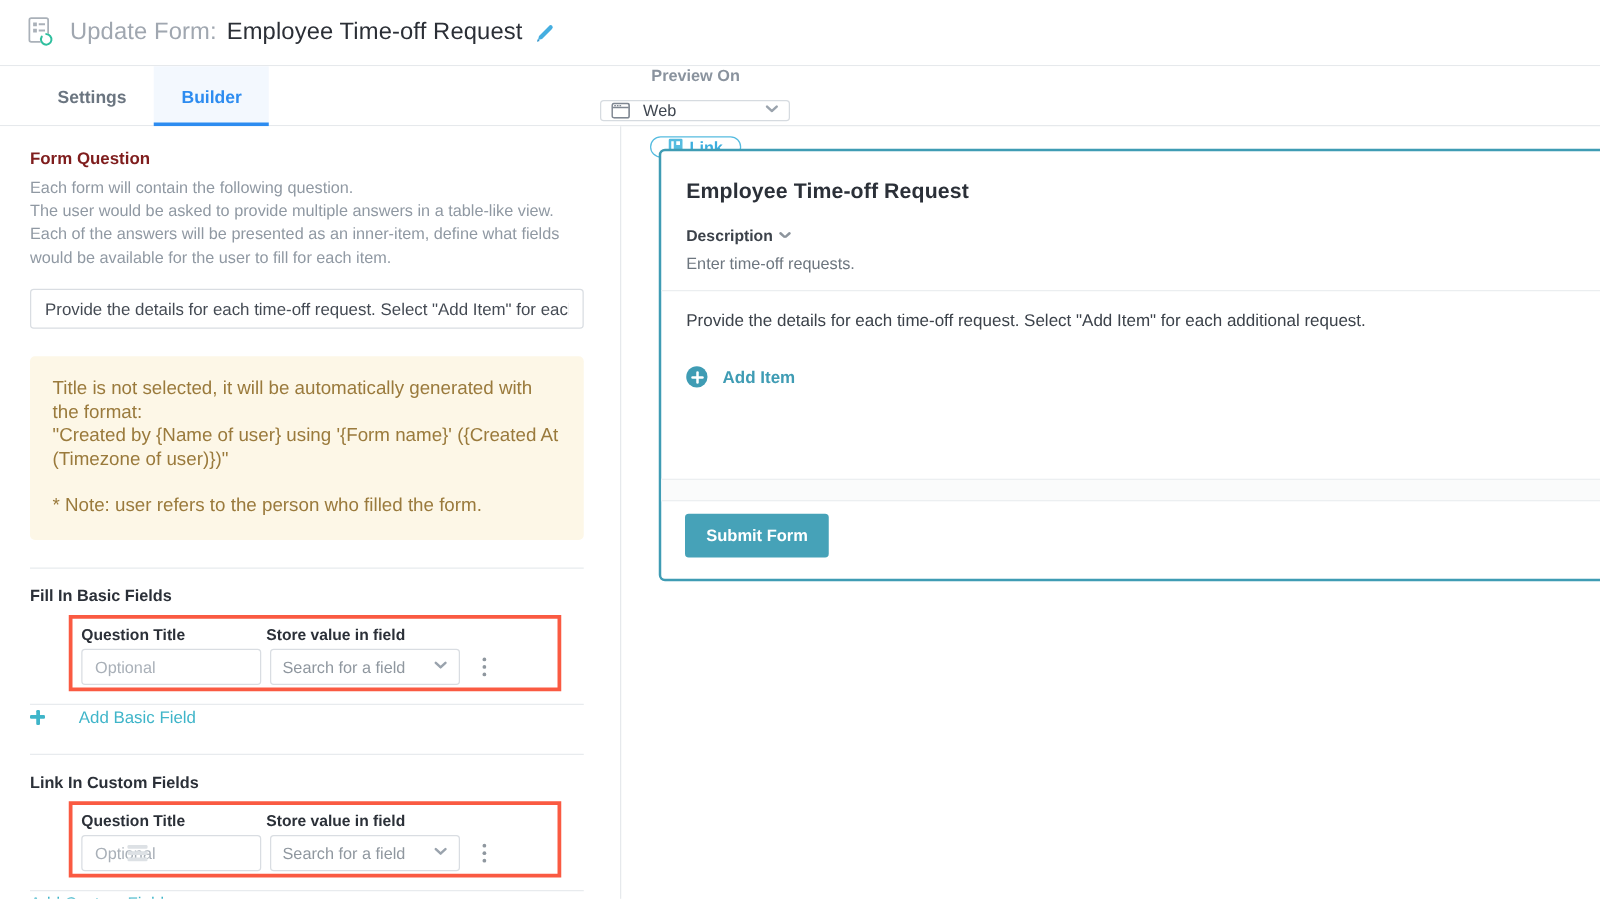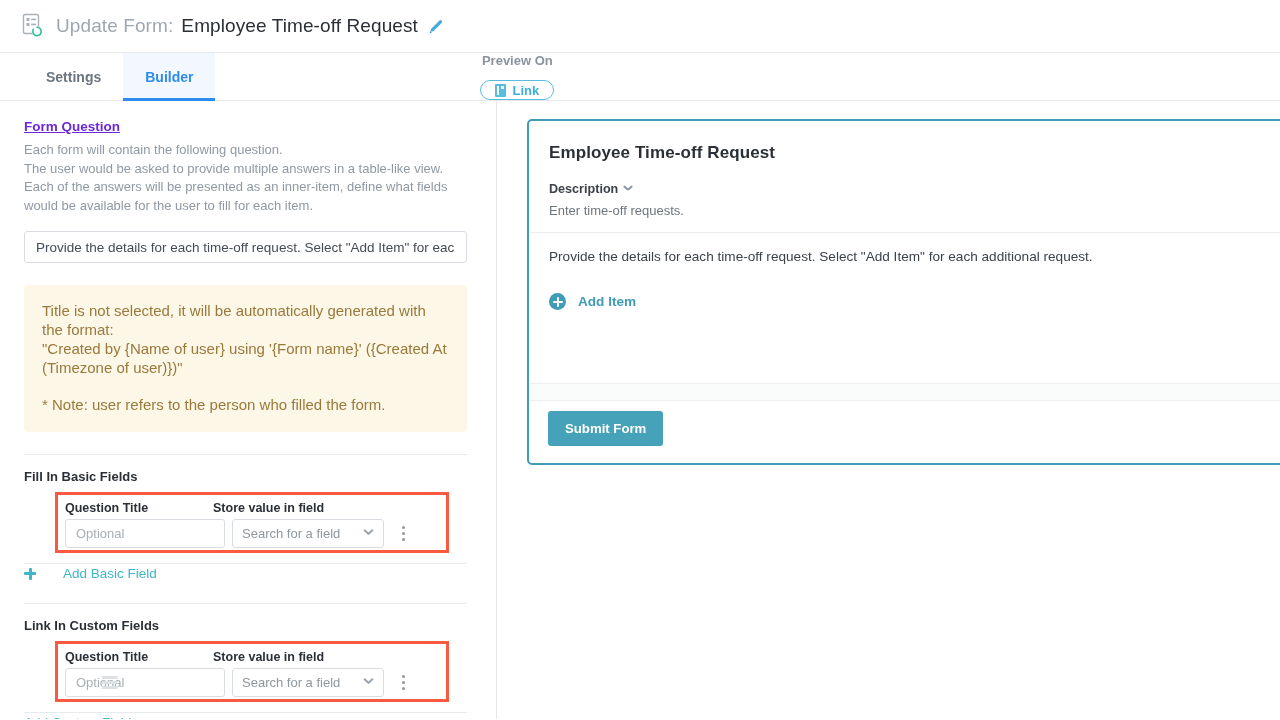--- a/index.html
+++ b/index.html
@@ -113,23 +113,22 @@
   }
   .right-pane {
     flex: 1 1 auto;
     background: #fff;
     padding: 18px 0 0 30px;
     overflow: hidden;
   }
 
   
   .section-title {
-    font-size: 13.5px; font-weight: 700; color: #6d28d9;
+    font-size: 13.5px; font-weight: 700; color: #7f1d1d;
     margin-bottom: 7px;
-    text-decoration: underline;
   }
   .desc-lines { font-size: 13px; color: #9099a3; line-height: 18.5px; }
   .q-input {
     margin-top: 16px;
     width: 443px; height: 32px;
     border: 1px solid #d9dde2; border-radius: 3px;
     padding: 0 11px;
     font-size: 13.5px; color: #454b54;
     font-family: "Liberation Sans", sans-serif;
     background: #fff;
@@ -168,21 +167,21 @@
 
   .col-heads { display: flex; padding: 6px 0 0 7px; }
   .col-head {
     font-size: 12.5px; font-weight: 700; color: #2b3038;
   }
   .col-head.c1 { width: 148px; }
   .col-head.c2 { width: 150px; }
 
   .row-fields { display: flex; align-items: center; padding-left: 7px; margin-top: 4px; }
   .opt-input {
-    width: 160px; height: 29px;
+    width: 144px; height: 29px;
     border: 1px solid #d9dde2; border-radius: 3px;
     background: #fff;
     font-size: 13px; color: #454b54;
     font-family: "Liberation Sans", sans-serif;
     padding: 0 10px;
     outline: none;
   }
   .opt-input::placeholder { color: #a9b0b8; }
   .sel-field {
     margin-left: 7px;
@@ -328,20 +327,33 @@
   <div class="tabs">
     <div class="tab">
       <span>Settings</span>
     </div>
     <div class="tab active">
       <span>Builder</span>
     </div>
   </div>
   <div class="preview-controls">
     <span class="preview-label">Preview On</span>
+    <div class="preview-select">
+      <span class="win-icon">
+        <svg viewBox="0 0 15 13" width="15" height="13">
+          <rect x="0.7" y="0.7" width="13.6" height="11.6" rx="1.6" fill="#fff" stroke="#7f8792" stroke-width="1.3"></rect>
+          <path d="M1 4 H14" stroke="#7f8792" stroke-width="1.3"></path>
+          <rect x="2.4" y="2" width="1.3" height="1.1" fill="#7f8792"></rect>
+          <rect x="4.5" y="2" width="1.3" height="1.1" fill="#7f8792"></rect>
+          <rect x="6.6" y="2" width="1.3" height="1.1" fill="#7f8792"></rect>
+        </svg>
+      </span>
+      <span class="preview-select-text">Web</span>
+      <span class="chev"></span>
+    </div>
     <div class="link-btn">
       <span class="link-glyph"></span>
       <span class="link-btn-text">Link</span>
     </div>
   </div>
 </div>
 
 <div class="main">
 
   <div class="left-pane">

